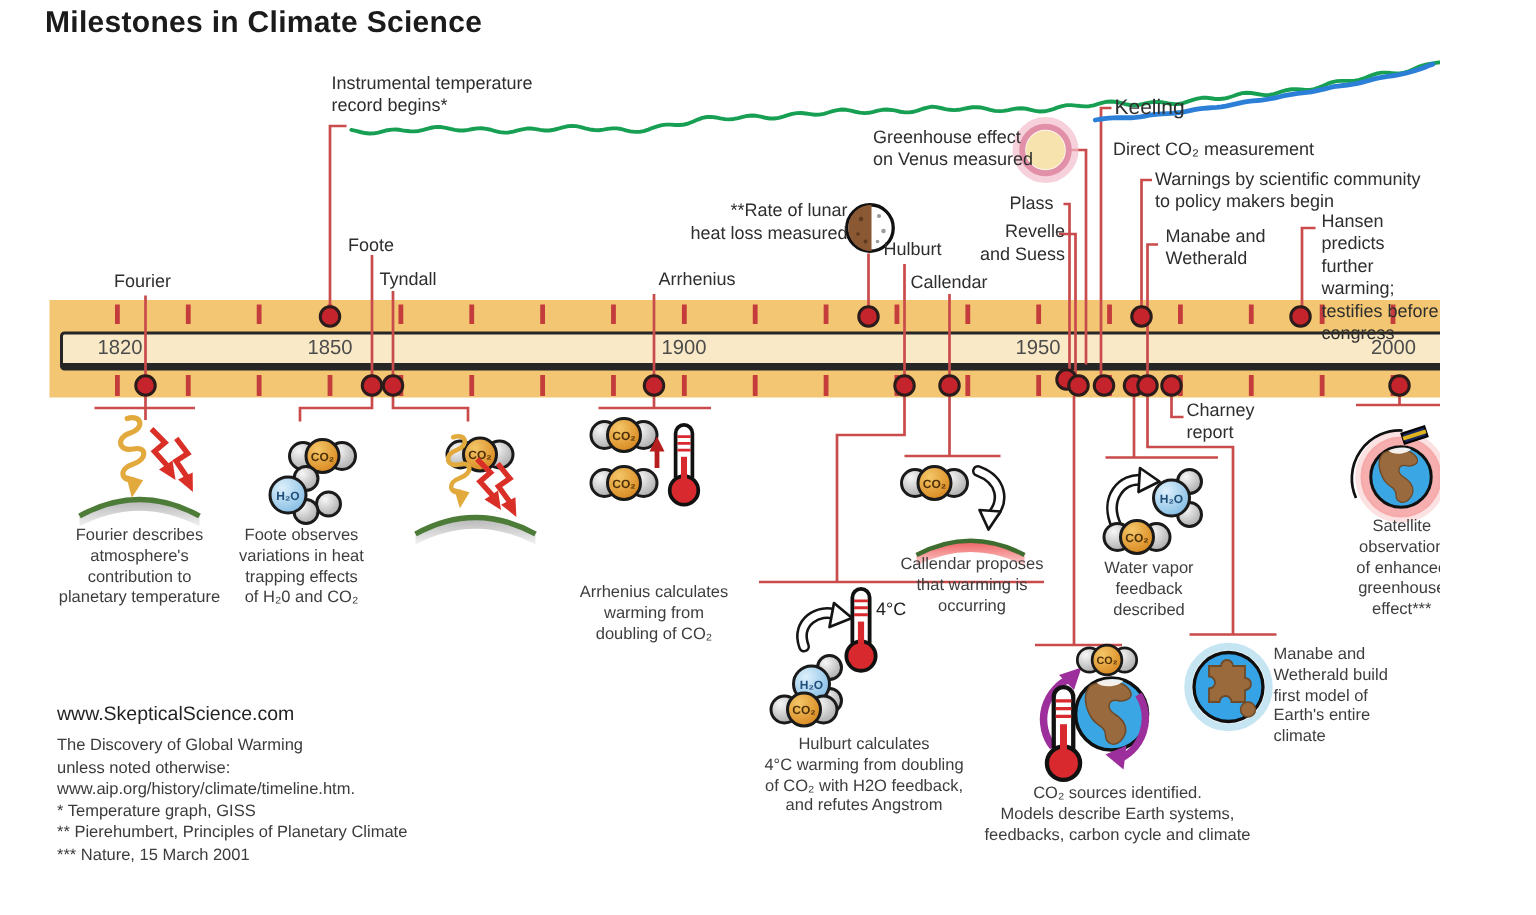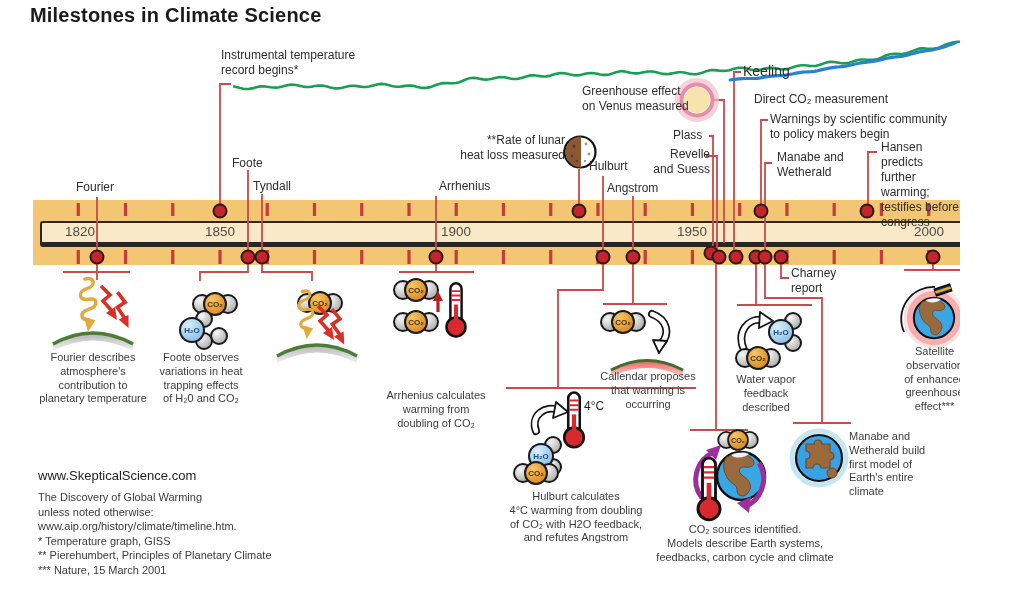--- a/index.html
+++ b/index.html
@@ -304,26 +304,26 @@
   <div class="lbl" style="left:221px;top:48px;">Instrumental temperature
 record begins*</div>
   <div class="lbl" style="left:232px;top:156px;">Foote</div>
   <div class="lbl" style="left:253px;top:179px;">Tyndall</div>
   <div class="lbl" style="left:415px;top:179px;margin-left:24px;">Arrhenius</div>
   <div class="lbl r" style="left:430px;top:133px;width:135px;">**Rate of lunar
 heat loss measured</div>
   <div class="lbl" style="left:582px;top:84px;">Greenhouse effect
 on Venus measured</div>
   <div class="lbl" style="left:589px;top:159px;">Hulburt</div>
-  <div class="lbl" style="left:607px;top:181px;">Angstrom</div>
+  <div class="lbl" style="left:607px;top:181px;">Callendar</div>
   <div class="lbl" style="left:673px;top:128px;">Plass</div>
   <div class="lbl r" style="left:642px;top:147px;width:68px;">Revelle
 and Suess</div>
   <div class="lbl big" style="left:743px;top:63px;">Keeling</div>
-  <div class="lbl" style="left:742px;top:92px;margin-left:12px;">Direct CO₂ measurement</div>
+  <div class="lbl" style="left:742px;top:92px;">Direct CO₂ measurement</div>
   <div class="lbl" style="left:770px;top:112px;">Warnings by scientific community
 to policy makers begin</div>
   <div class="lbl" style="left:777px;top:150px;">Manabe and
 Wetherald</div>
   <div class="lbl" style="left:881px;top:140px;">Hansen predicts
 further warming;
 testifies before
 congress</div>
   <div class="lbl" style="left:791px;top:266px;">Charney
 report</div>

